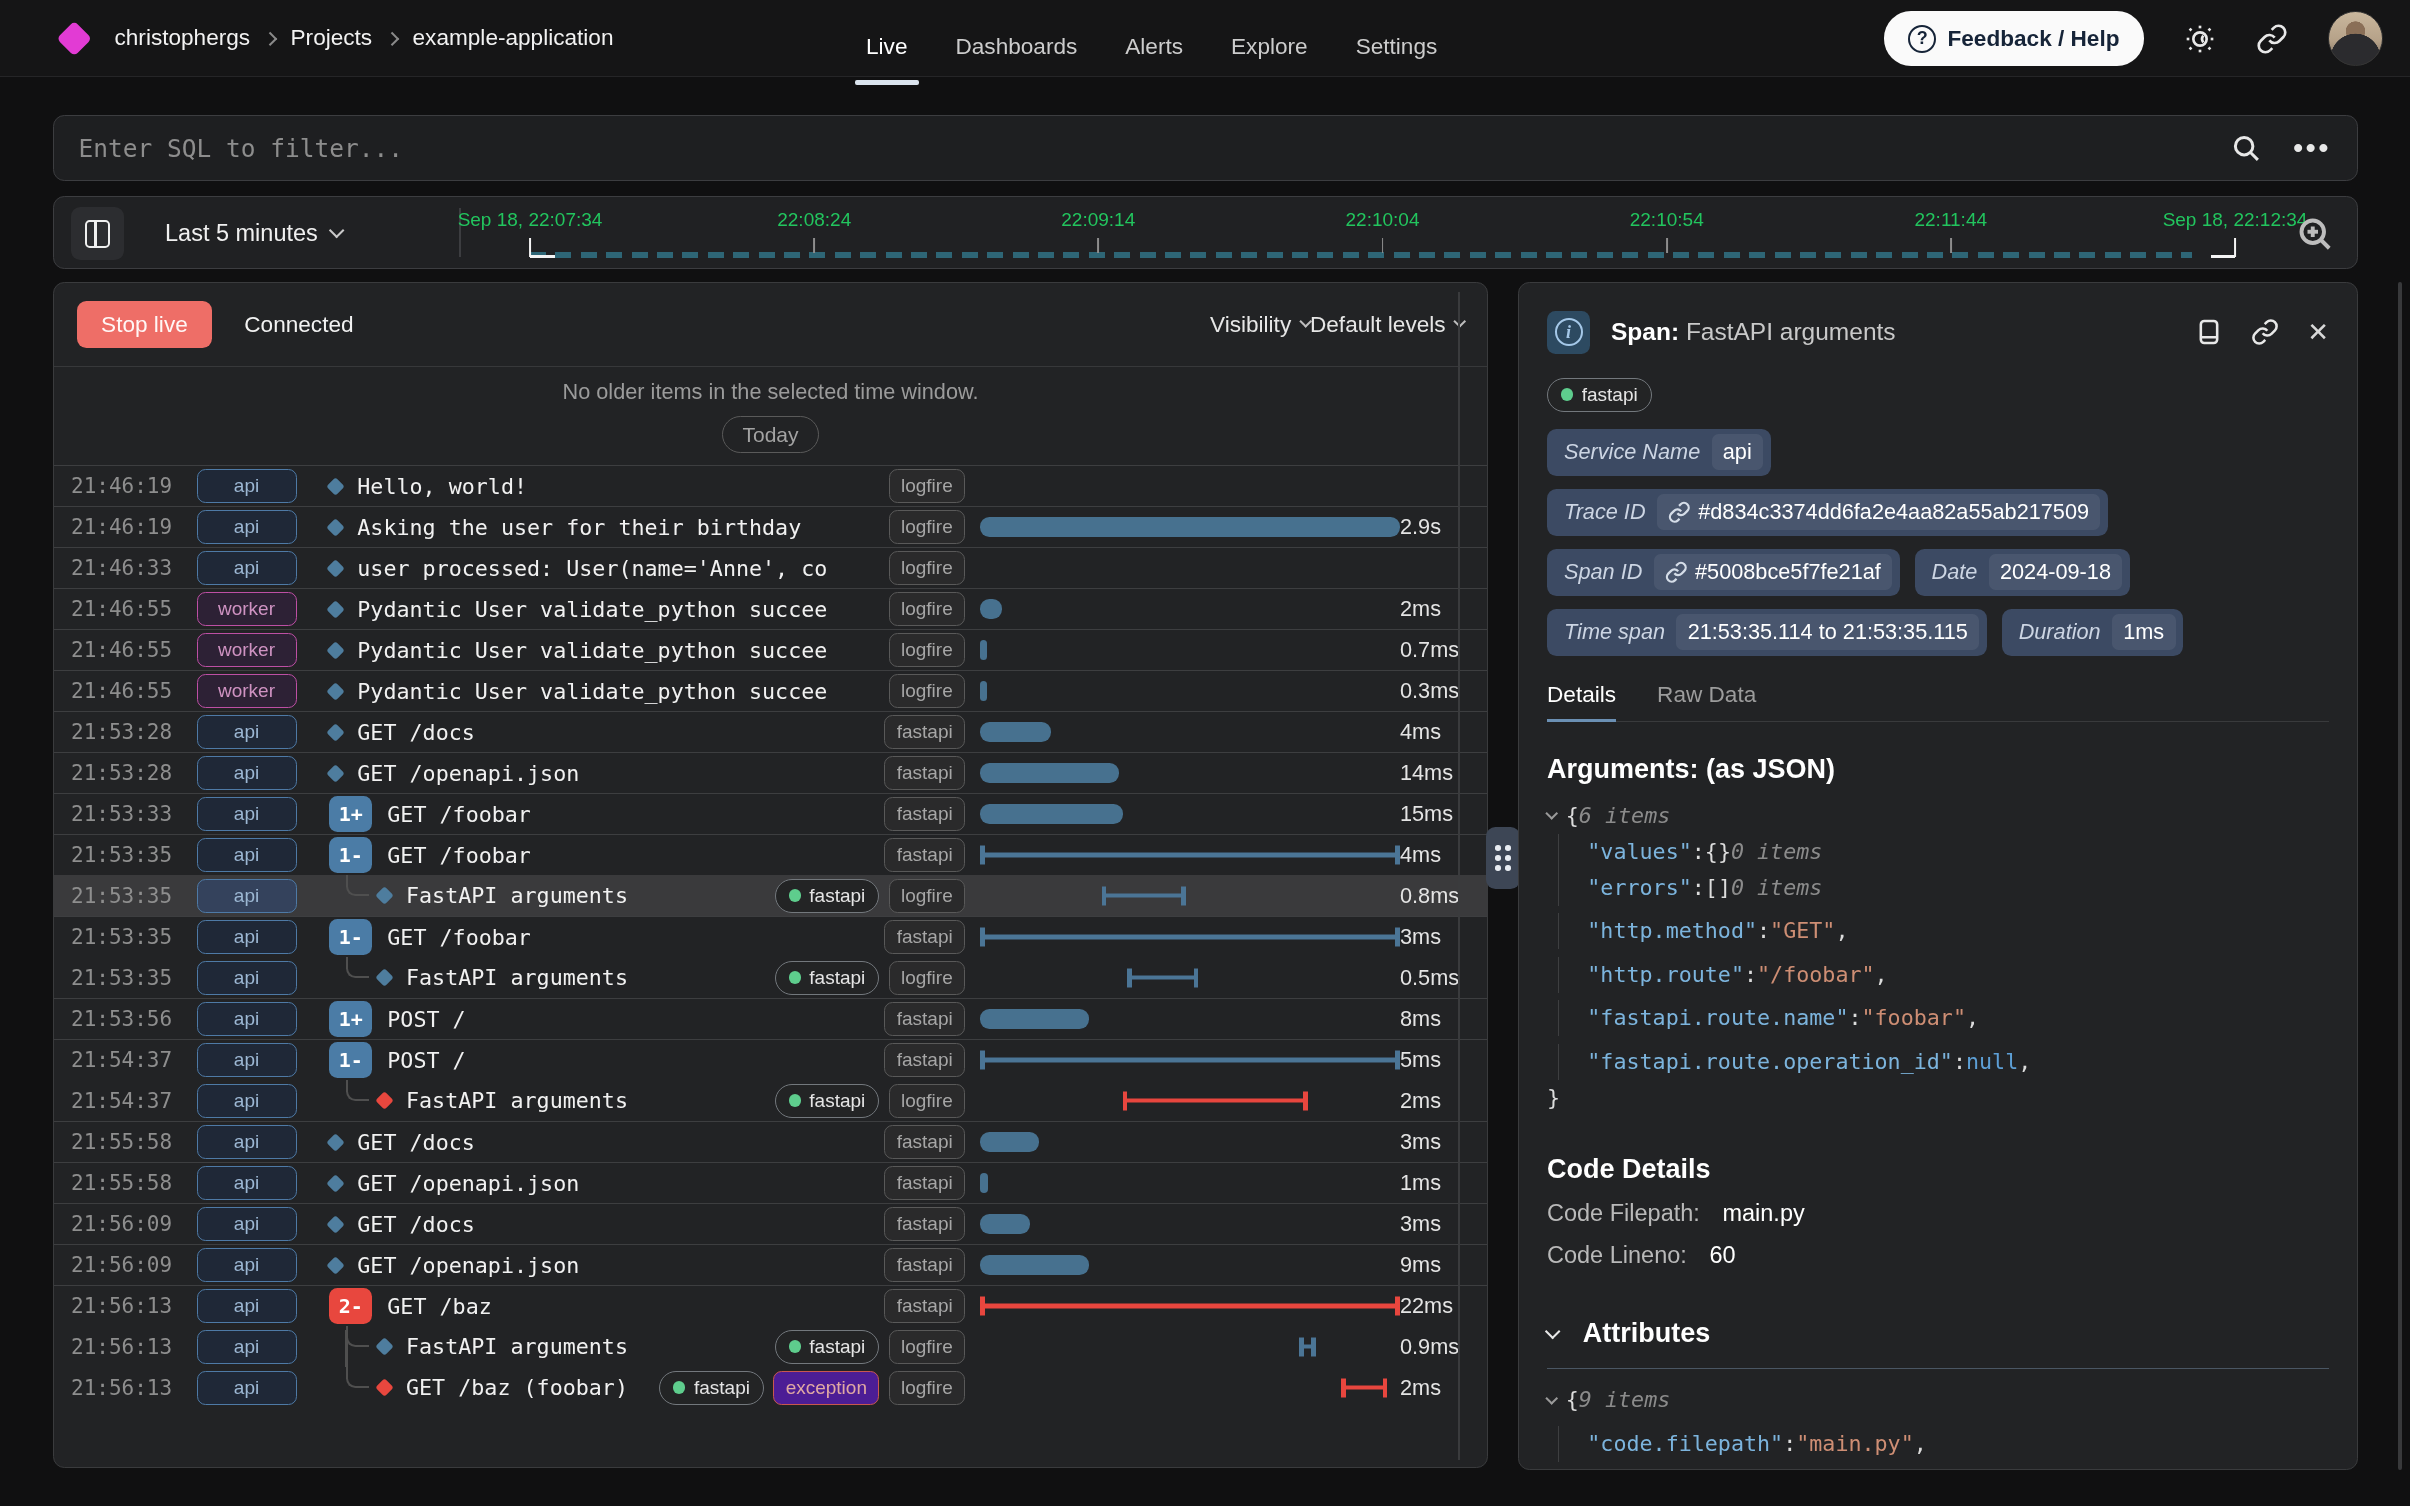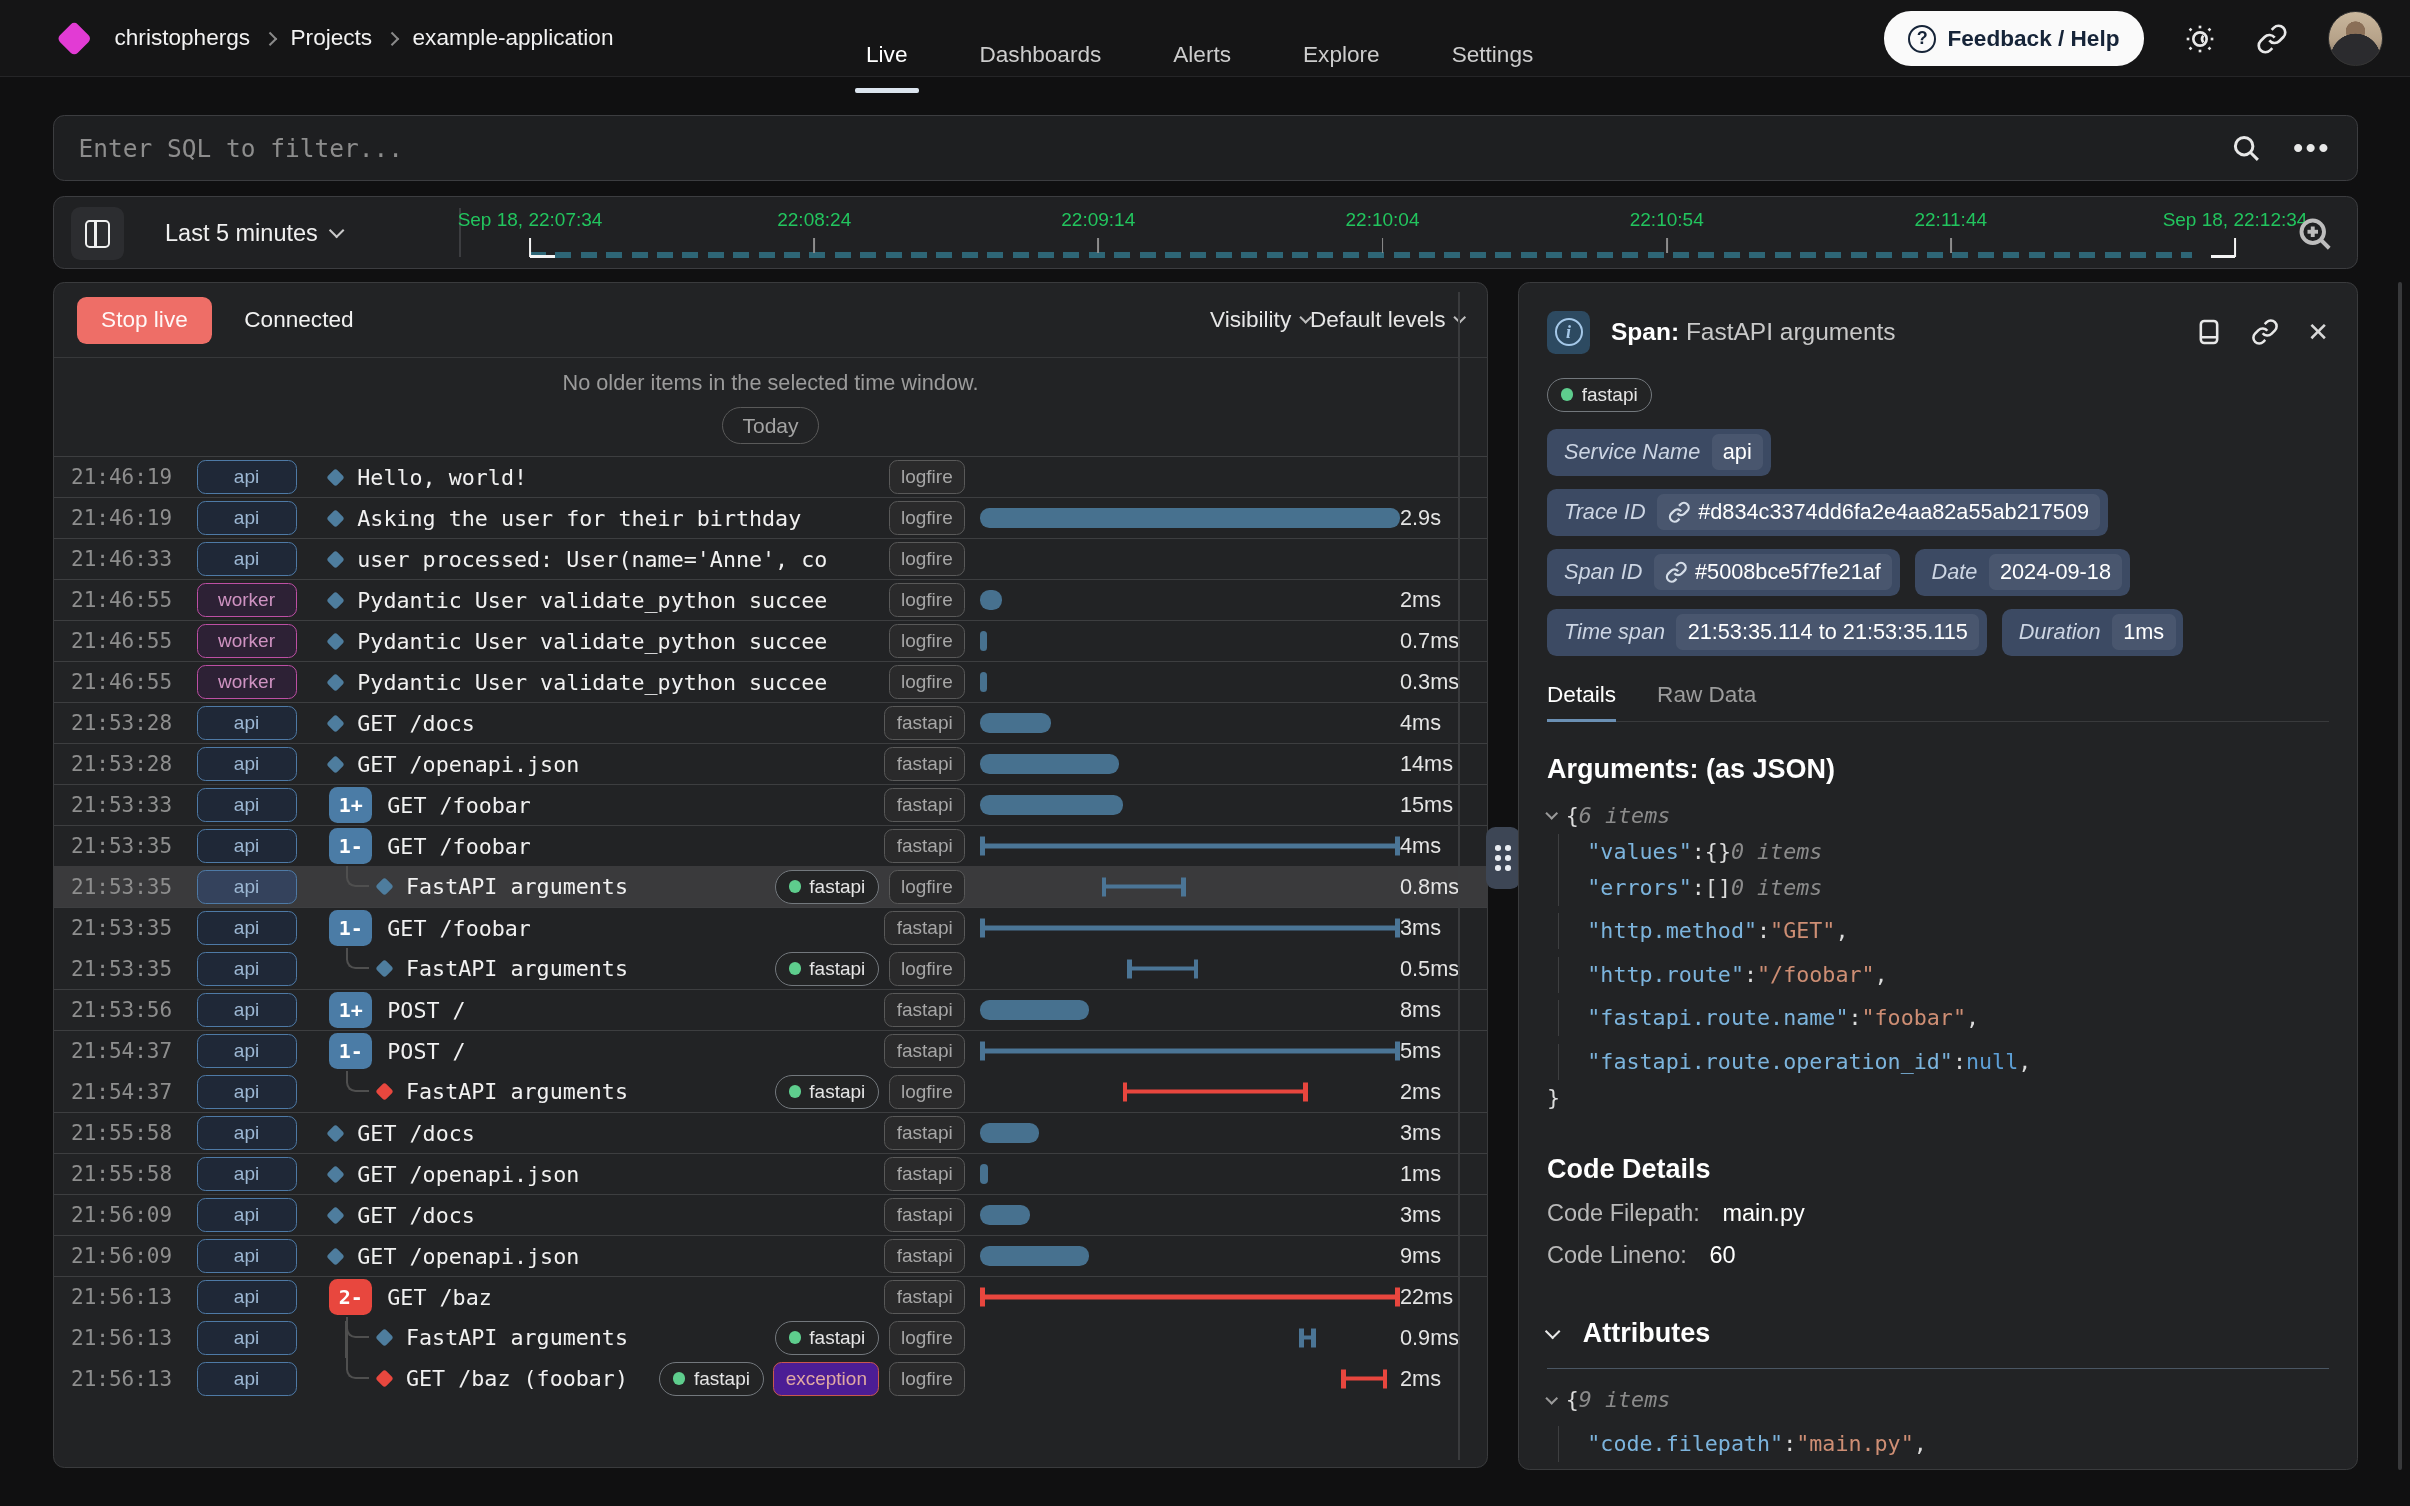--- a/index.html
+++ b/index.html
@@ -8,21 +8,21 @@
   .mono { font-family:"DejaVu Sans Mono", monospace; }
 
   
   #navbar { position:absolute; left:0; top:0; width:2411px; height:77px; background:#151516;
     border-bottom:1.9px solid #252527; display:flex; align-items:center; }
   #logo { width:24.5px; height:24.5px; background:#e23bd4; border-radius:4.7px; transform:rotate(45deg);
     margin-left:62px; }
   #breadcrumb { display:flex; align-items:center; gap:15px; margin-left:28px; font-size:22.6px; color:#f2f2f2; }
   .crumb-sep { width:10.4px; height:10.4px; border-top:2.8px solid #8a8a8a; border-right:2.8px solid #8a8a8a;
     transform:rotate(45deg); margin-top:1.9px; }
-  #nav-tabs { position:absolute; left:866px; top:16px; height:77px; display:flex; align-items:center; gap:72px; }
+  #nav-tabs { position:absolute; left:866px; top:8px; height:77px; display:flex; align-items:center; gap:48px; }
   .nav-tab { font-size:22.6px; color:#cccccc; position:relative; height:77px; display:flex; align-items:center; }
   .nav-tab.active { color:#ffffff; }
   .nav-tab.active::after { content:""; position:absolute; left:-11.3px; right:-11.3px; bottom:0; height:4.7px;
     background:#dbe4ee; border-radius:1.9px; }
   #nav-right { position:absolute; right:28px; top:0; height:77px; display:flex; align-items:center; gap:40px; }
   #feedback-btn { height:55px; border-radius:27px; background:#fafafa; display:flex; align-items:center;
     gap:11.3px; padding:0 24.5px; color:#162438; font-size:22.6px; font-weight:700; }
   .qmark { width:28px; height:28px; border:2.8px solid #162438; border-radius:50%; display:flex;
     align-items:center; justify-content:center; font-size:18px; font-weight:700; }
   .nav-icon { width:32px; height:32px; stroke:#e8e8e8; fill:none; stroke-width:2; }
@@ -70,21 +70,21 @@
   #right-panel { position:absolute; left:1518px; top:282px; width:840px; height:1188px; background:#222325;
     border:1.9px solid #3a3b3d; border-radius:11.3px; overflow:hidden; padding:24.5px 28px; }
   #drag-handle { position:absolute; left:1486px; top:827px; width:34px; height:62px; background:#3d4655;
     border-radius:9.4px; display:grid; grid-template-columns:repeat(2,5.6px); grid-template-rows:repeat(3,5.6px);
     gap:4.7px; align-content:center; justify-content:center; }
   #drag-handle i { background:#e8ecf2; border-radius:50%; }
   #lp-scroll-track { position:absolute; left:1458px; top:292px; width:1.9px; height:1168px; background:#3a3b3d; }
   #page-scroll { position:absolute; left:2398px; top:282px; width:3.8px; height:1188px; background:#38393b; border-radius:1.9px; }
 
   
-  #live-header { height:75px; border-bottom:1.9px solid #37383a; display:flex; align-items:center; padding:0 22.6px; }
+  #live-header { height:84px; border-bottom:1.9px solid #37383a; display:flex; align-items:center; padding:0 22.6px; }
   #stop-live { background:#ee6e67; color:#fff7f6; font-size:22.6px; border-radius:9.4px; height:47px;
     padding:0 24.5px; display:flex; align-items:center; }
   #conn-status { color:#f2f2f2; font-size:22.6px; margin-left:32px; }
   #lh-right { margin-left:auto; display:flex; align-items:center; color:#e6e6e6; font-size:22.6px; }
   .dd { display:flex; align-items:center; gap:9.4px; }
   .dd .chev { border-color:#bdbdbd; width:9.4px; height:9.4px; }
 
   
   #empty-block { height:98px; display:flex; flex-direction:column; align-items:center; justify-content:center; gap:11.3px; }
   #empty-text { color:#9b9b9b; font-size:21.7px; }

